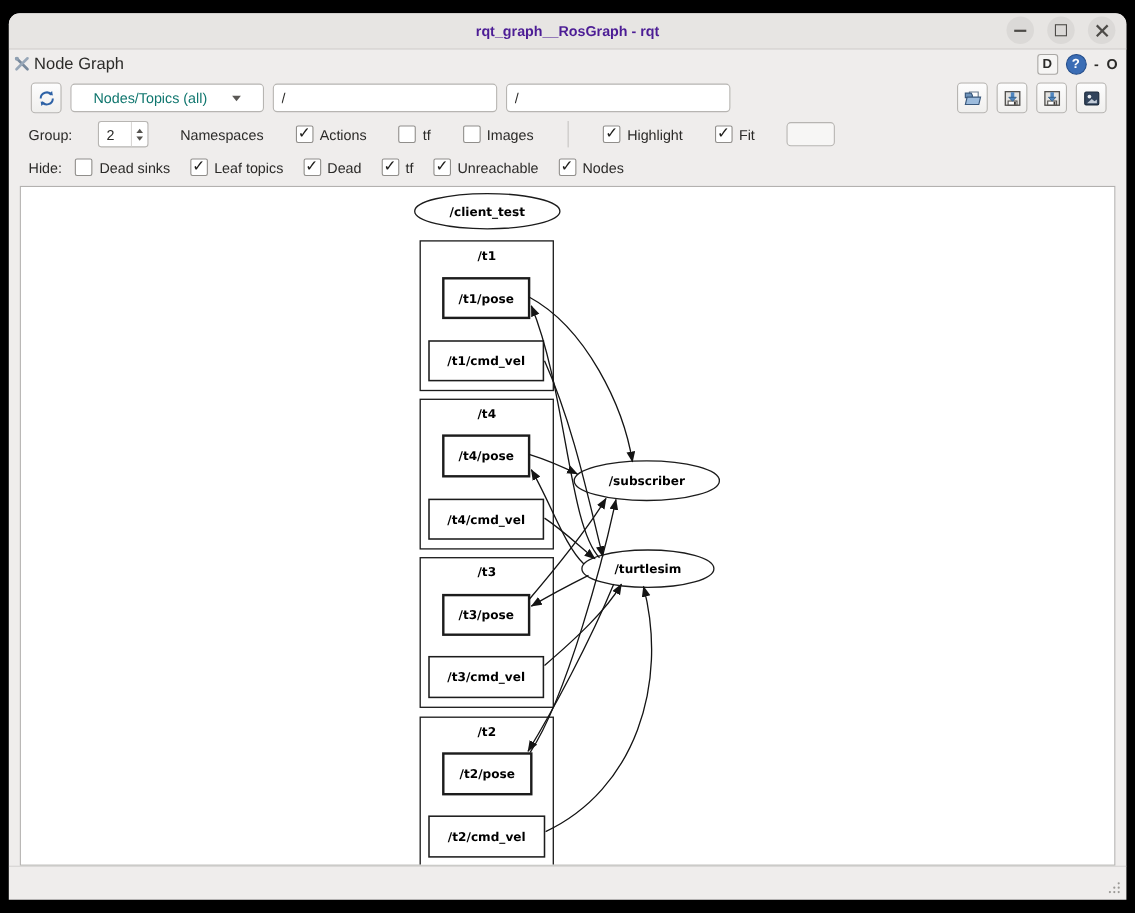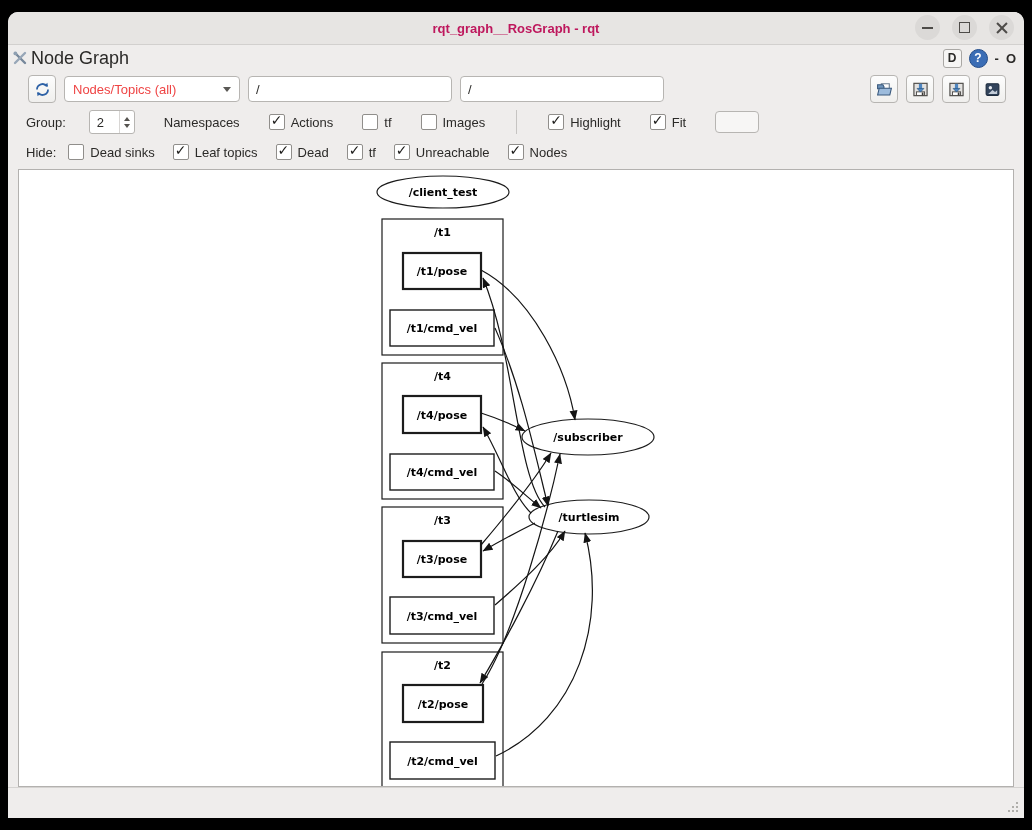--- a/index.html
+++ b/index.html
@@ -2,43 +2,43 @@
 <html><head>
 <meta charset="utf-8">
 <style>
   html,body{margin:0;padding:0;width:1032px;height:830px;background:#000;overflow:hidden;
     font-family:"Liberation Sans","DejaVu Sans",sans-serif;-webkit-font-smoothing:antialiased;}
   .window{position:absolute;left:8px;top:12px;width:1016px;height:806px;background:#efedec;
     border-radius:10px 10px 0 0;overflow:hidden;display:flex;flex-direction:column;}
   
   .titlebar{height:32px;background:#e7e5e3;border-bottom:1px solid #d2d0ce;position:relative;
     display:flex;align-items:center;justify-content:center;flex:0 0 auto;}
-  .titlebar .title{font-size:13px;font-weight:bold;color:#be185d;}
+  .titlebar .title{font-size:13px;font-weight:bold;color:#4c1d95;}
   .win-controls{position:absolute;right:10px;top:3px;display:flex;gap:12px;}
   .win-btn{width:25px;height:25px;border-radius:50%;background:#dbd9d7;display:flex;
     align-items:center;justify-content:center;cursor:pointer;}
   .glyph-min{width:11px;height:2px;background:#4d4b48;display:block;}
   .glyph-max{width:9px;height:9px;border:1.5px solid #4d4b48;display:block;}
   .glyph-close{position:relative;width:12px;height:12px;display:block;}
   .glyph-close::before,.glyph-close::after{content:"";position:absolute;left:-1px;top:5px;width:14px;height:2px;background:#4d4b48;}
   .glyph-close::before{transform:rotate(45deg);}  .glyph-close::after{transform:rotate(-45deg);}
   
   .plugin-bar{height:26px;display:flex;align-items:center;padding:0 8px 0 4px;flex:0 0 auto;}
-  .plugin-title{font-size:18px;color:#2b2a28;margin-left:3px;}
+  .plugin-title{font-size:15px;color:#2b2a28;margin-left:3px;}
   .plugin-spacer{flex:1;}
   .pb-btn{font-size:12px;color:#2b2a28;margin-left:7px;display:flex;align-items:center;justify-content:center;cursor:pointer;}
   .pb-d{width:17px;height:17px;border:1px solid #a9a7a4;border-radius:3px;background:#f6f5f4;font-weight:bold;}
   .pb-help{width:17px;height:17px;border-radius:50%;background:#3b6db5;color:#fff;font-weight:bold;border:1px solid #244d8a;}
   .pb-min,.pb-close{font-weight:bold;font-size:13px;}
   
   .toolbar{height:36px;display:flex;align-items:center;padding:0 18px 0 20px;gap:8px;flex:0 0 auto;}
   .tb-btn{width:26px;height:26px;border:1px solid #b7b5b2;border-radius:4px;
     background:linear-gradient(#fdfdfd,#f0efed);display:flex;align-items:center;justify-content:center;cursor:pointer;flex:0 0 auto;}
   .combo{width:176px;height:26px;background:#fff;border:1px solid #b7b5b2;border-radius:4px;
-    display:flex;align-items:center;padding:0 8px;font-size:13px;color:#ef4444;cursor:pointer;box-sizing:border-box;}
+    display:flex;align-items:center;padding:0 20px;font-size:13px;color:#0f766e;cursor:pointer;box-sizing:border-box;}
   .combo .caret{margin-left:auto;width:0;height:0;border-left:4px solid transparent;border-right:4px solid transparent;border-top:5px solid #5a5855;}
   .tb-input{width:204px;height:26px;background:#fff;border:1px solid #b7b5b2;border-radius:4px;
     font-size:13px;color:#2b2a28;padding:0 7px;box-sizing:border-box;outline:none;font-family:inherit;}
   .tb-spacer{flex:1;}
   
   .opt-row{height:30px;display:flex;align-items:center;padding:0 18px;gap:29px;font-size:13px;color:#2b2a28;flex:0 0 auto;}
   .spinbox{width:46px;height:24px;background:#fff;border:1px solid #b7b5b2;border-radius:3px;
     display:flex;box-sizing:border-box;margin-left:-6px;}
   .spin-val{flex:1;display:flex;align-items:center;padding-left:7px;}
   .spin-arrows{width:14px;border-left:1px solid #d8d6d4;display:flex;flex-direction:column;align-items:center;justify-content:center;gap:3px;cursor:pointer;}

